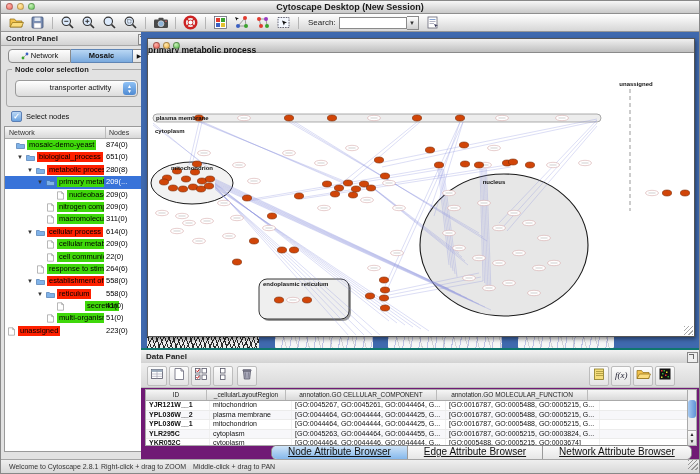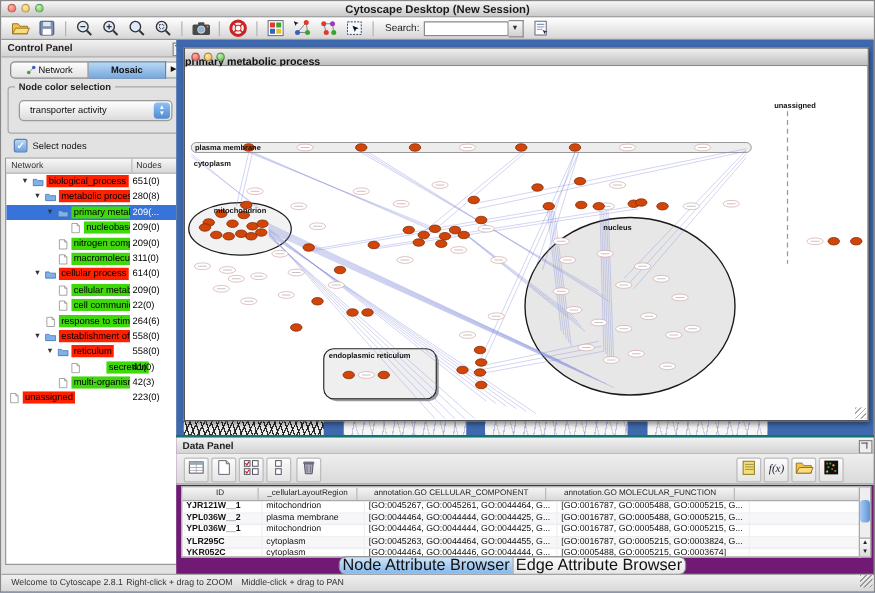--- a/index.html
+++ b/index.html
@@ -29,21 +29,21 @@
     font-size:8px;font-weight:bold;color:#222;line-height:13px;padding-left:5px;position:relative;}
   .float-ic{position:absolute;right:3px;top:2px;width:9px;height:9px;border:1px solid #888;background:#eee;}
   .float-ic:before{content:"";position:absolute;left:1px;top:1px;width:4px;height:4px;border-top:1px solid #666;border-right:1px solid #666;}
   .cp-tabs{position:absolute;top:17px;left:7px;right:6px;height:14px;display:flex;}
   .cp-tab{flex:1;border:1px solid #8a8a8a;background:linear-gradient(#fdfdfd,#e2e2e2);
     font-size:7.5px;line-height:12px;text-align:center;color:#111;display:flex;align-items:center;justify-content:center;gap:2px;}
   .cp-tab.first{border-radius:4px 0 0 4px;}
   .cp-tab.sel{background:linear-gradient(#b9d7f4,#79a9dd);border-color:#5f85b5;font-weight:bold;border-left:none;}
   .cp-tab-more{width:12px;border:1px solid #8a8a8a;border-left:none;border-radius:0 4px 4px 0;
     background:linear-gradient(#fdfdfd,#e2e2e2);font-size:6px;line-height:12px;text-align:center;color:#111;}
-  .groupbox{position:absolute;top:37px;left:5px;right:5px;height:36px;border:1px solid #a8a8a8;border-radius:3px;}
+  .groupbox{position:absolute;top:37px;left:5px;right:5px;height:36px;border:1px solid #a8a8a8;border-radius:3px;text-align:center;}
   .groupbox .legend{position:absolute;top:-5px;left:5px;background:#e2e2e2;padding:0 3px;font-size:7.5px;font-weight:bold;color:#222;}
   .dropdown{position:absolute;left:8px;right:8px;top:10px;height:15px;border:1px solid #9a9a9a;border-radius:4px;
     background:linear-gradient(#fff,#dcdcdc);font-size:7.5px;line-height:14px;padding-left:8px;color:#111;}
   .dd-step{position:absolute;right:1px;top:1px;bottom:1px;width:13px;border-radius:3px;
     background:linear-gradient(#8fc1f5,#4f8ad2);display:flex;flex-direction:column;align-items:center;justify-content:center;color:#fff;font-size:5px;line-height:5px;}
   .checkrow{position:absolute;top:79px;left:10px;height:11px;display:flex;align-items:center;gap:4px;}
   .checkbox{width:9px;height:9px;border:1px solid #5c7fb4;border-radius:2px;background:linear-gradient(#bcd8f6,#6ba3e0);
     color:#fff;font-size:8px;line-height:9px;text-align:center;font-weight:bold;}
   .checkrow .lbl{font-size:7.5px;color:#111;}
   .treebox{position:absolute;top:94px;left:3px;right:3px;bottom:8px;border:1px solid #9a9a9a;background:#fff;}
@@ -91,21 +91,21 @@
   .dt-head{display:flex;height:10px;background:linear-gradient(#f6f6f6,#d9d9d9);border-bottom:1px solid #aaa;}
   .dt-hc{font-size:6.5px;color:#222;text-align:center;line-height:10px;border-right:1px solid #bbb;overflow:hidden;white-space:nowrap;flex:none;}
   .dt-row{display:flex;height:8.6px;border-bottom:1px solid #ececec;}
   .dt-row:nth-child(even){background:#f7f7fa;}
   .dt-c{font-size:7px;line-height:8.6px;padding-left:3px;border-right:1px solid #f0f0f0;overflow:hidden;white-space:nowrap;flex:none;color:#111;}
   .dt-c.id{font-weight:bold;}
   .dp-scroll{position:absolute;top:39px;right:4px;bottom:14px;width:8px;border:1px solid #aaa;background:#eee;}
   .dp-thumb{position:absolute;top:10px;left:0;right:0;height:18px;border-radius:3px;background:linear-gradient(90deg,#a8cbf2,#5e93d6);}
   .dp-arrows{position:absolute;bottom:0;left:0;right:0;height:14px;border-top:1px solid #aaa;font-size:5px;text-align:center;color:#222;line-height:7px;background:linear-gradient(#fafafa,#ddd);}
   .dp-tabs{position:absolute;left:130px;bottom:0;height:13px;display:flex;border:1px solid #8a8a8a;border-radius:6px;overflow:hidden;background:#f0f0f0;}
-  .dp-tab{font-size:13px;line-height:11px;padding:0 2px;border-right:1px solid #9a9a9a;color:#111;background:linear-gradient(#fbfbfb,#e6e6e6);}
+  .dp-tab{font-size:10px;line-height:11px;padding:0 16px;border-right:1px solid #9a9a9a;color:#111;background:linear-gradient(#fbfbfb,#e6e6e6);text-decoration:underline;}
   .dp-tab:last-child{border-right:none;}
   .dp-tab.sel{background:linear-gradient(#cfe4f7,#85b8ec);font-weight:normal;}
   
   .statusbar{position:absolute;left:0;right:0;bottom:0;height:13px;background:linear-gradient(#efefef,#d8d8d8);
     border-top:1px solid #a5a5a5;font-size:7px;color:#333;}
   .statusbar span{position:absolute;top:0;line-height:13px;}
   .statusbar .s0{left:8px;} .statusbar .s1{left:100px;} .statusbar .s2{left:192px;}
   .resize-grip{position:absolute;right:1px;bottom:1px;width:10px;height:10px;
     background:repeating-linear-gradient(135deg,#999 0 1px,transparent 1px 3px);}
   svg{display:block;}
@@ -269,20 +269,27 @@
     <span class="checkbox">✓</span>
     <span class="lbl">Select nodes</span>
   </div>
   <div class="treebox">
     <div class="tree-head">
       <span class="c1">Network</span>
       <span class="c2">Nodes</span>
     </div>
     <div class="tree-rows" id="tree-rows">
         <div class="trow">
+          <svg width="9" height="9" viewBox="0 0 9 9" style="position: absolute; left: 11px; top: 2px;">
+            <path d="M.5 7.5 V2.5 h2.8 l.9 1 h4.3 v4 z" fill="#7fb2e8" stroke="#3b6ca8" stroke-width=".6"></path>
+          </svg>
+          <span class="lblwrap" style="left: 22px; width: 77px;"><span class="lbl" style="background: rgb(63, 216, 10);">mosaic-demo-yeast</span></span>
+          <span class="cnt">874(0)</span>
+        </div>
+        <div class="trow">
           <span class="exp" style="left: 12px;">▼</span>
           <svg width="9" height="9" viewBox="0 0 9 9" style="position: absolute; left: 21px; top: 2px;">
             <path d="M.5 7.5 V2.5 h2.8 l.9 1 h4.3 v4 z" fill="#7fb2e8" stroke="#3b6ca8" stroke-width=".6"></path>
           </svg>
           <span class="lblwrap" style="left: 32px; width: 67px;"><span class="lbl" style="background: rgb(255, 32, 0);">biological_process</span></span>
           <span class="cnt">651(0)</span>
         </div>
         <div class="trow">
           <span class="exp" style="left: 22px;">▼</span>
           <svg width="9" height="9" viewBox="0 0 9 9" style="position: absolute; left: 31px; top: 2px;">
@@ -378,21 +385,21 @@
           </svg>
           <span class="lblwrap" style="left: 80px; width: 37px;"><span class="lbl" style="background: rgb(63, 216, 10);">secretion</span></span>
           <span class="cnt">41(0)</span>
         </div>
         <div class="trow">
           <svg width="9" height="9" viewBox="0 0 9 9" style="position: absolute; left: 41px; top: 2px;">
             <path d="M1.5 .8 h4.2 l1.8 1.8 v5.6 h-6 z" fill="#fff" stroke="#888" stroke-width=".6"></path>
             <path d="M5.7 .8 v1.8 h1.8" fill="none" stroke="#888" stroke-width=".6"></path>
           </svg>
           <span class="lblwrap" style="left: 52px; width: 47px;"><span class="lbl" style="background: rgb(63, 216, 10);">multi-organism pro</span></span>
-          <span class="cnt">42(3)</span>
+          <span class="cnt">51(0)</span>
         </div>
         <div class="trow">
           <svg width="9" height="9" viewBox="0 0 9 9" style="position: absolute; left: 2px; top: 2px;">
             <path d="M1.5 .8 h4.2 l1.8 1.8 v5.6 h-6 z" fill="#fff" stroke="#888" stroke-width=".6"></path>
             <path d="M5.7 .8 v1.8 h1.8" fill="none" stroke="#888" stroke-width=".6"></path>
           </svg>
           <span class="lblwrap" style="left: 13px; width: 86px;"><span class="lbl" style="background: rgb(255, 32, 0);">unassigned</span></span>
           <span class="cnt">223(0)</span>
         </div>
       </div>
@@ -771,20 +778,21 @@
         </div>
       </div>
   </div>
   <div class="dp-scroll">
     <div class="dp-thumb"></div>
     <div class="dp-arrows">▲<br>▼</div>
   </div>
   <div class="dp-tabs" id="dp-tabs">
       <div class="dp-tab sel">Node Attribute Browser</div>
       <div class="dp-tab">Edge Attribute Browser</div>
+      <div class="dp-tab">Network Attribute Browser</div>
     </div>
 </div>
 
 <div class="statusbar">
   <span class="s0">Welcome to Cytoscape 2.8.1</span>
   <span class="s1">Right-click + drag to ZOOM</span>
   <span class="s2">Middle-click + drag to PAN</span>
   <span class="resize-grip"></span>
 </div>
 

